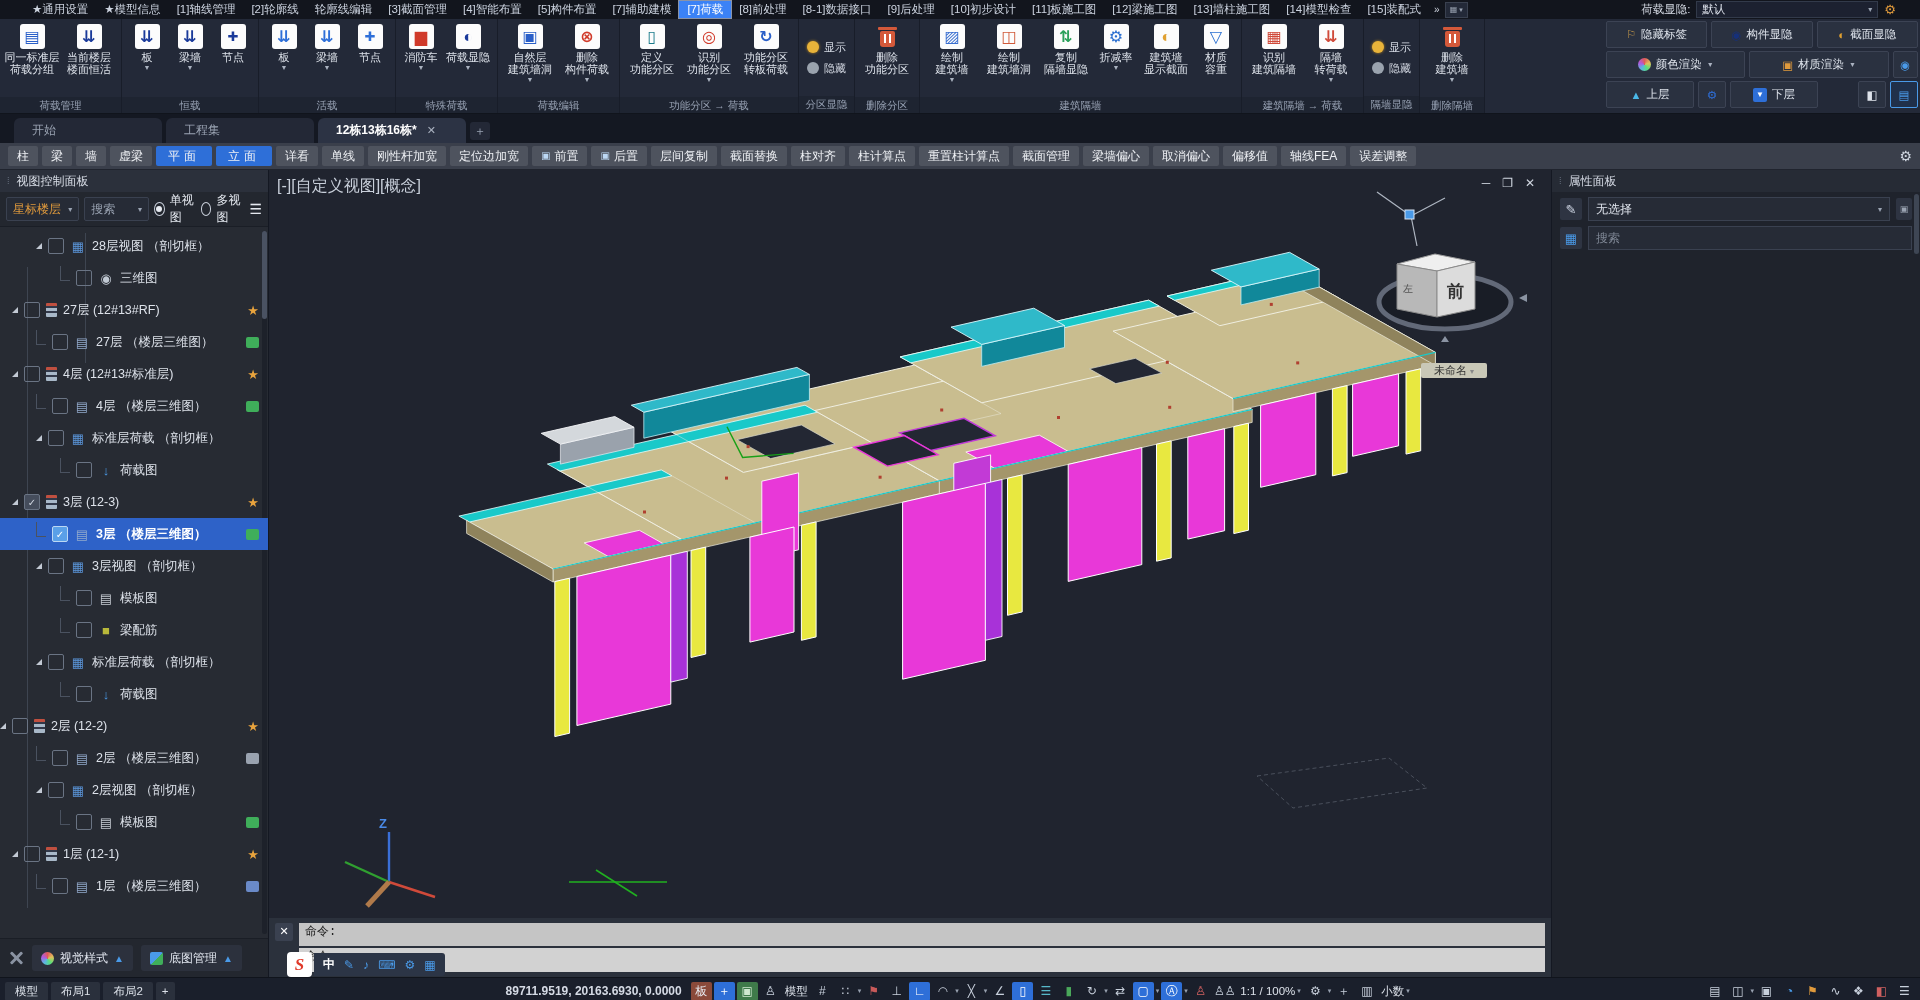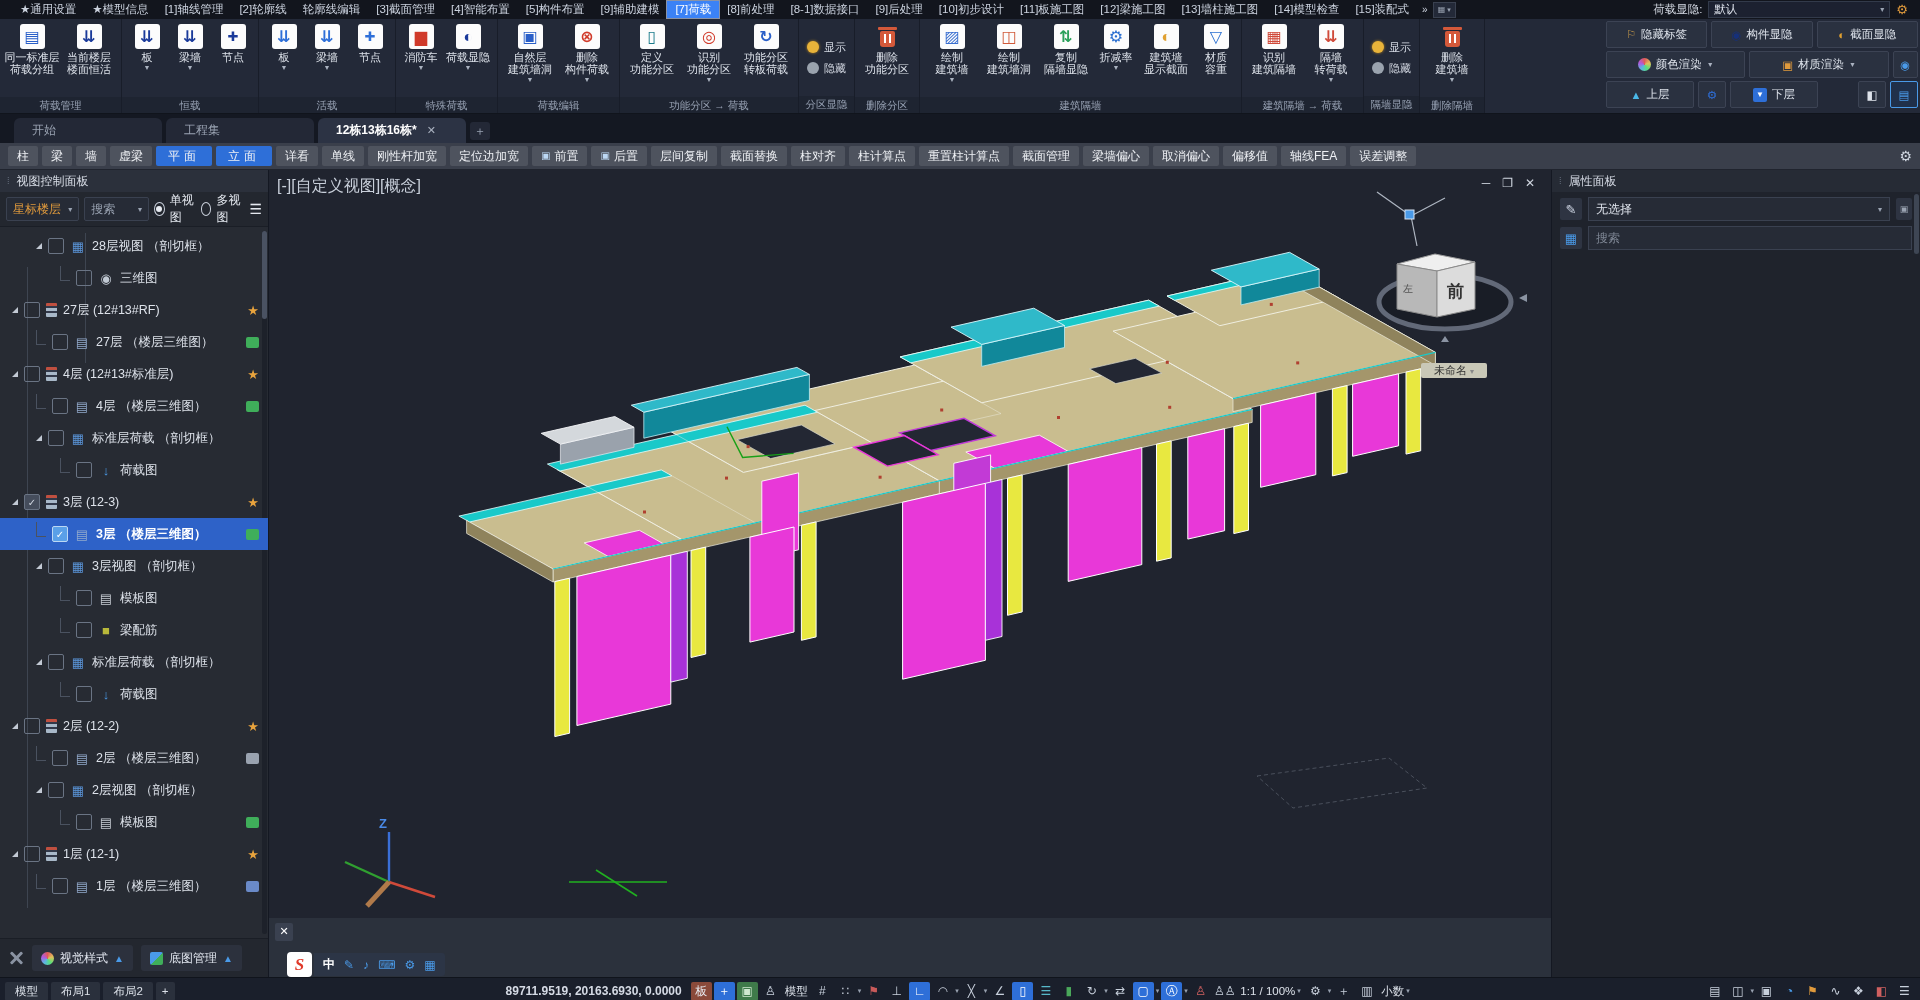--- a/index.html
+++ b/index.html
@@ -1,20 +1,20 @@
 <!DOCTYPE html>
 <html><head>
 <meta charset="utf-8">
 <style>
   html,body{margin:0;padding:0}
   body{width:1920px;height:1000px;overflow:hidden;background:#12151d;
        font-family:"Liberation Sans","DejaVu Sans",sans-serif;color:#d5dae4;font-size:12px;
        -webkit-font-smoothing:antialiased}
   
-  .menubar{height:19px;display:flex;align-items:center;background:#12151d;padding:0 12px;font-size:11.5px;white-space:nowrap}
+  .menubar{height:19px;display:flex;align-items:center;background:#12151d;padding:0 24px;font-size:11.5px;white-space:nowrap}
   .menu-item{padding:1px 8px;color:#ccd3df;cursor:default}
   .menu-item.active{background:#3b82f6;outline:1px solid #8a93a6;color:#fff}
   .menu-ovf{color:#cfd5e0;padding:0 5px;font-size:10px}
   .menu-mini{background:#232938;border:1px solid #3a4150;font-size:8px;padding:0 4px;height:14px;display:flex;align-items:center;gap:2px;color:#9aa3b2}
   .menu-right{margin-left:auto;display:flex;align-items:center;gap:6px}
   .layout-field{width:170px;height:15px;background:#1c2130;border:1px solid #323a4a;display:flex;align-items:center;padding:0 5px;color:#e0e5ee}
   .layout-field .cv{margin-left:auto;font-size:8px;color:#9aa3b2}
   
   .ribbon{height:94px;background:#232938;position:relative;display:flex;align-items:stretch;border-bottom:1px solid #10141c}
   .rgroup{display:flex;flex-direction:column;border-right:1px solid #181d29}
@@ -133,21 +133,21 @@
 <div class="menubar">
   <span style="display:flex">
       <span class="menu-item">★通用设置</span>
       <span class="menu-item">★模型信息</span>
       <span class="menu-item">[1]轴线管理</span>
       <span class="menu-item">[2]轮廓线</span>
       <span class="menu-item">轮廓线编辑</span>
       <span class="menu-item">[3]截面管理</span>
       <span class="menu-item">[4]智能布置</span>
       <span class="menu-item">[5]构件布置</span>
-      <span class="menu-item">[9]辅助建模</span>
+      <span class="menu-item">[7]辅助建模</span>
       <span class="menu-item active">[7]荷载</span>
       <span class="menu-item">[8]前处理</span>
       <span class="menu-item">[8-1]数据接口</span>
       <span class="menu-item">[9]后处理</span>
       <span class="menu-item">[10]初步设计</span>
       <span class="menu-item">[11]板施工图</span>
       <span class="menu-item">[12]梁施工图</span>
       <span class="menu-item">[13]墙柱施工图</span>
       <span class="menu-item">[14]模型检查</span>
       <span class="menu-item">[15]装配式</span>
@@ -636,21 +636,21 @@
           <span class="cb"></span>
           <span class="ticon" style="color: rgb(90, 148, 216);">▦</span>
           <span>标准层荷载 （剖切框）</span>
         </div>
         <div class="trow" style="padding-left: 60px;">
           <span class="elbow"></span>
           <span class="cb"></span>
           <span class="ticon" style="color: rgb(74, 154, 232);">↓</span>
           <span>荷载图</span>
         </div>
-        <div class="trow" style="padding-left: 12px;">
+        <div class="trow" style="">
           <span class="arr"></span>
           <span class="cb"></span>
           <span class="i-floor"></span>
           <span>2层 (12-2)</span>
           <span class="tright" style="color: rgb(232, 163, 61);">★</span>
         </div>
         <div class="trow" style="padding-left: 36px;">
           <span class="elbow"></span>
           <span class="cb"></span>
           <span class="ticon" style="color: rgb(146, 170, 204);">▤</span>
@@ -796,20 +796,24 @@
       <div class="vp-label">[-][自定义视图][概念]</div>
       <div class="vp-winbtns">
         <span>─</span>
         <span>❐</span>
         <span>✕</span>
       </div>
       <div class="vc-tag"><span>未命名</span> <span style="font-size:8px;color:#888">▾</span></div>
     </div>
     <div class="cmd">
       <div class="cmd-close">✕</div>
+      <div class="cmd-lines">
+        <div class="cmd-line">命令:</div>
+        <div class="cmd-line">命令:</div>
+      </div>
     </div>
   </div>
 
   <div class="rp">
     <div class="rp-header">
       <span class="handle">⁞</span>
       <span>属性面板</span>
     </div>
     <div class="rp-row">
       <span class="rp-ico">✎</span>

